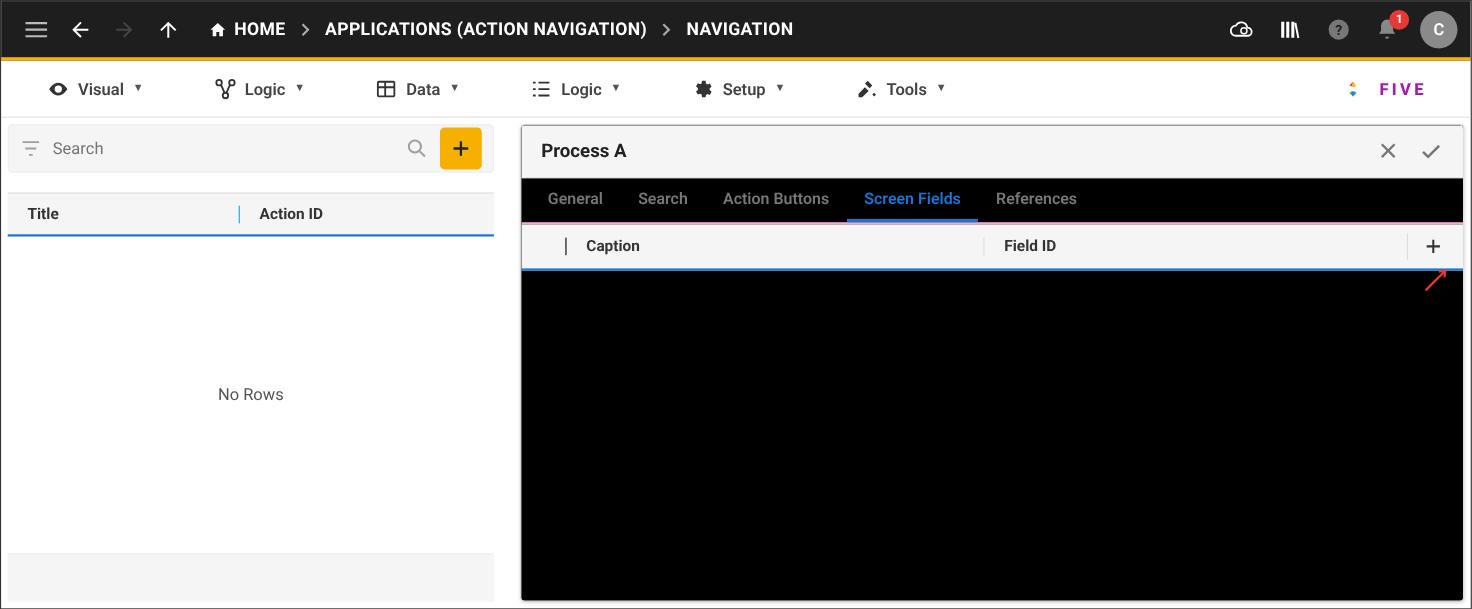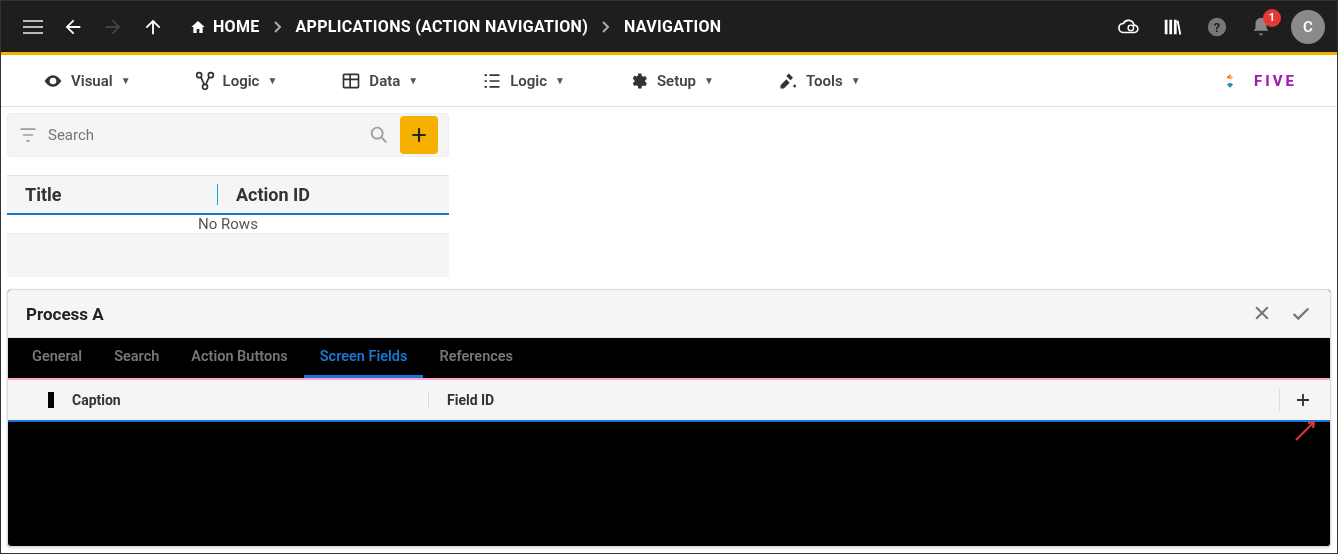--- a/index.html
+++ b/index.html
@@ -19,45 +19,45 @@
   .badge { position:absolute; top:2px; right:0px; width:18px; height:18px; border-radius:50%; background:#e53935; color:#fff; font-size:11px; font-weight:700; display:flex; align-items:center; justify-content:center; }
 
   
   .toolbar { height: 52px; display:flex; align-items:center; padding: 0 28px; border-bottom:1px solid #e0e0e0; gap: 8px; }
   .tool-item { display:flex; align-items:center; gap:8px; padding: 6px 14px; cursor:pointer; font-size:15px; font-weight:600; color:#444; margin-right: 28px;}
   .tool-caret { font-size:10px; color:#555; }
   .brand { margin-left:auto; display:flex; align-items:center; gap:14px; font-weight:800; letter-spacing:3px; font-size:15px; color:#a21caf; padding-right:12px;}
   .brand-icon { width:20px; height:20px; }
 
   
-  .main { display:flex; height: calc(554px - 54px - 52px - 2px); padding: 6px; gap: 12px; flex-direction: column; }
+  .main { display:flex; height: calc(554px - 54px - 52px - 2px); padding: 6px; gap: 24px; }
   .left-panel { width: 442px; display:flex; flex-direction:column; }
   .search-row { height: 44px; background:#f5f5f5; border-radius:4px; display:flex; align-items:center; padding:0 10px; gap:10px; border:1px solid #eee;}
   .search-row input { flex:1; border:none; background:transparent; font-size:15px; outline:none; color:#333;}
   .filter-icon, .search-ico { color:#888; }
   .add-btn { width:38px; height:38px; border-radius:4px; background:#f6b100; color:#222; display:flex; align-items:center; justify-content:center; cursor:pointer; font-size:22px; font-weight:500;}
   .table-head { height:40px; background:#f5f5f5; border-bottom:2px solid #1976d2; display:flex; align-items:center; margin-top:18px; border-top:1px solid #e0e0e0;}
-  .th { font-size:18px; font-weight:700; color:#333; padding:0 18px; }
+  .th { font-size:14px; font-weight:700; color:#333; padding:0 18px; }
   .th.sep { border-left:1px solid #0ea5e9; }
   .left-body { flex:1; display:flex; align-items:center; justify-content:center; color:#555; font-size:15px; }
   .left-footer { height:44px; background:#f5f5f5; border-top:1px solid #eee;}
 
   .right-panel { flex:1; background:#000000; border-radius:4px; box-shadow: 0 1px 3px rgba(0,0,0,0.15); overflow:hidden; display:flex; flex-direction:column; border:1px solid #ddd;}
   .right-head { height:48px; background:#f5f5f5; display:flex; align-items:center; padding:0 18px; border-bottom:1px solid #e6e6e6;}
   .right-title { font-size:17px; font-weight:700; color:#222; }
   .right-head-actions { margin-left:auto; display:flex; gap:18px; color:#666; }
   .right-head-actions .ic { cursor:pointer; }
 
   .tabs { display:flex; padding: 0 8px; border-bottom:2px solid #f9a8d4; height:42px; }
   .tab { padding: 10px 16px; font-size:14.5px; font-weight:600; color:#777; cursor:pointer; border-bottom:3px solid transparent;}
   .tab.active { color:#1976d2; border-bottom-color:#1976d2; }
 
   .sub-head { height:42px; background:#f5f5f5; display:flex; align-items:center; padding:0 0 0 40px; border-bottom:2px solid #1976d2; position:relative;}
   .sub-th { font-size:14px; font-weight:700; color:#333; padding:0 18px; }
-  .sub-th.first { width: 380px; border-left:6px solid #000000;}
+  .sub-th.first { width: 380px; border-left:1px solid #000000;}
   .sub-th.second { border-left:1px solid #ddd; flex:0 0 auto;}
   .add-icon { position:absolute; right:18px; cursor:pointer; display:flex; align-items:center; border-left:1px solid #ddd; padding-left:14px; height:24px;}
   .arrow-anno { position:absolute; right:10px; top:36px; pointer-events:none; }
 
   svg { display:block; }
 </style>
 </head>
 <body>
 
 <div class="topbar">

